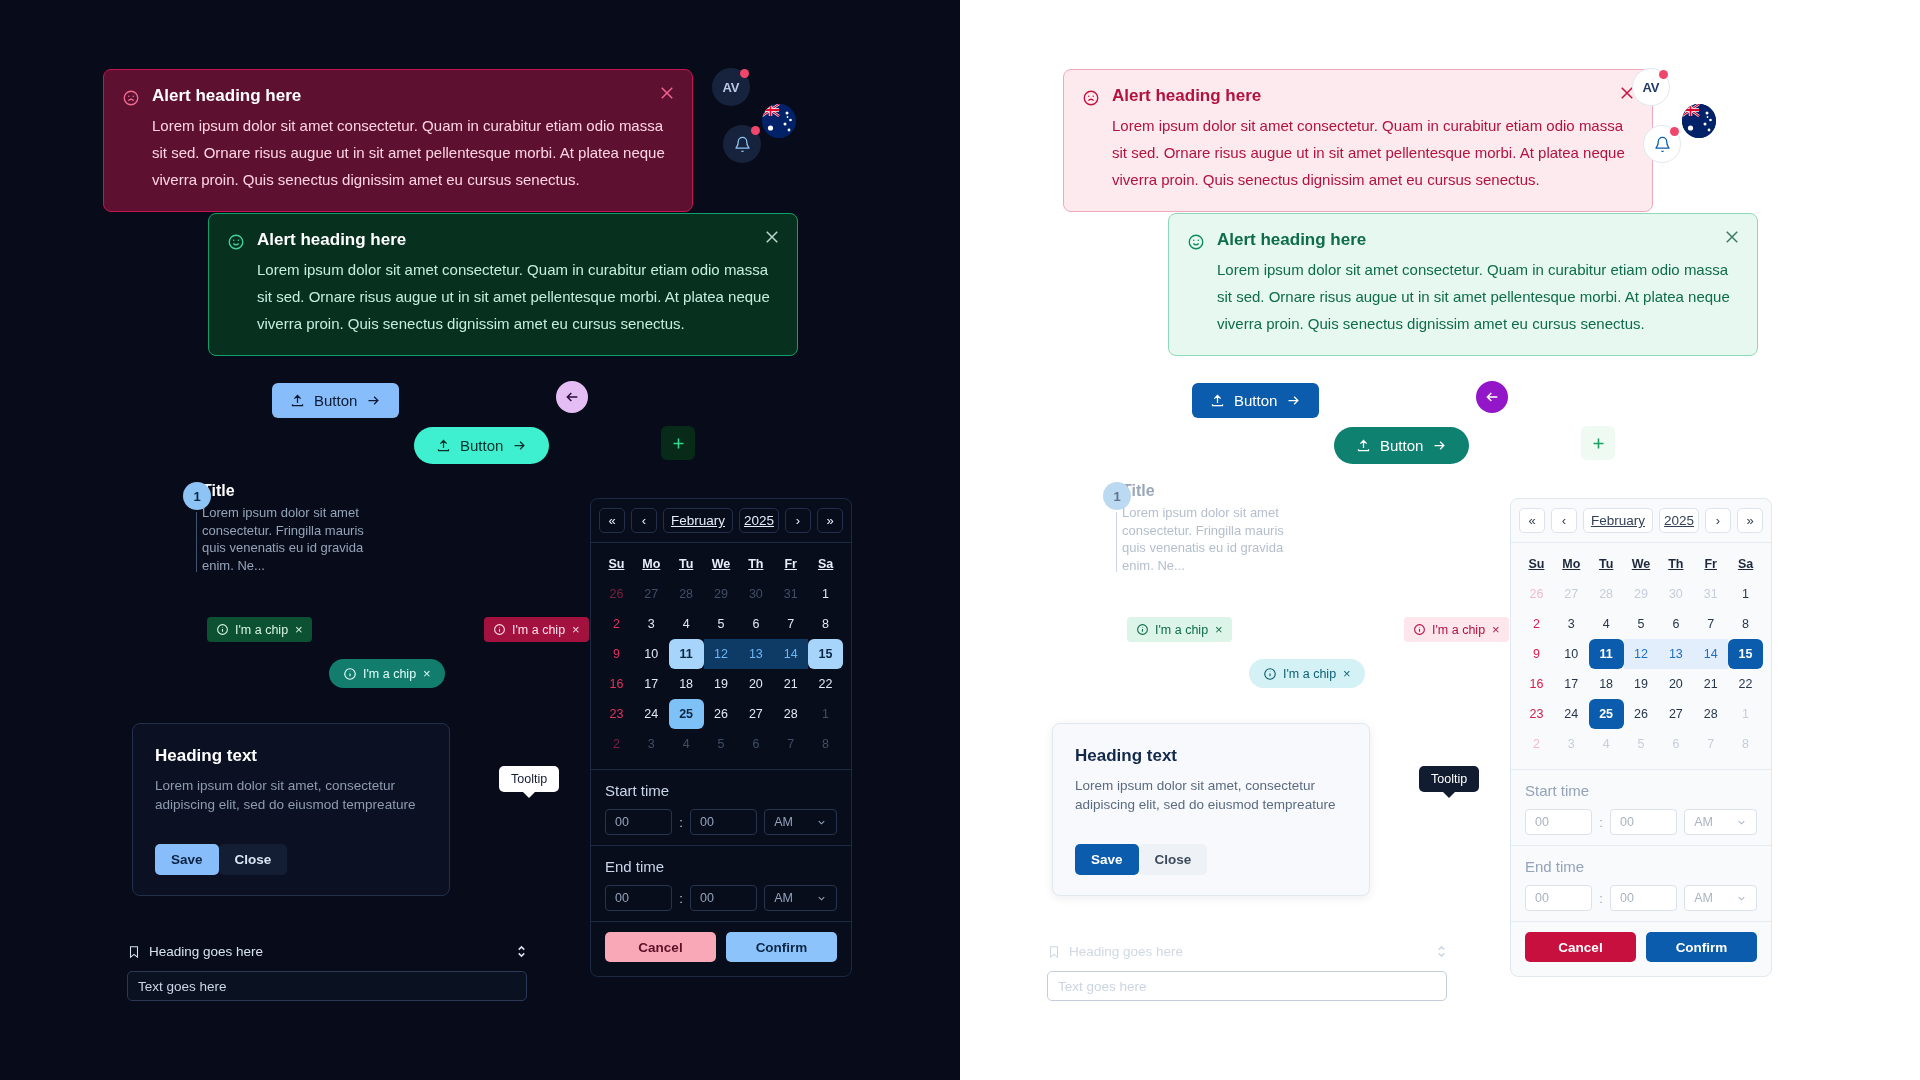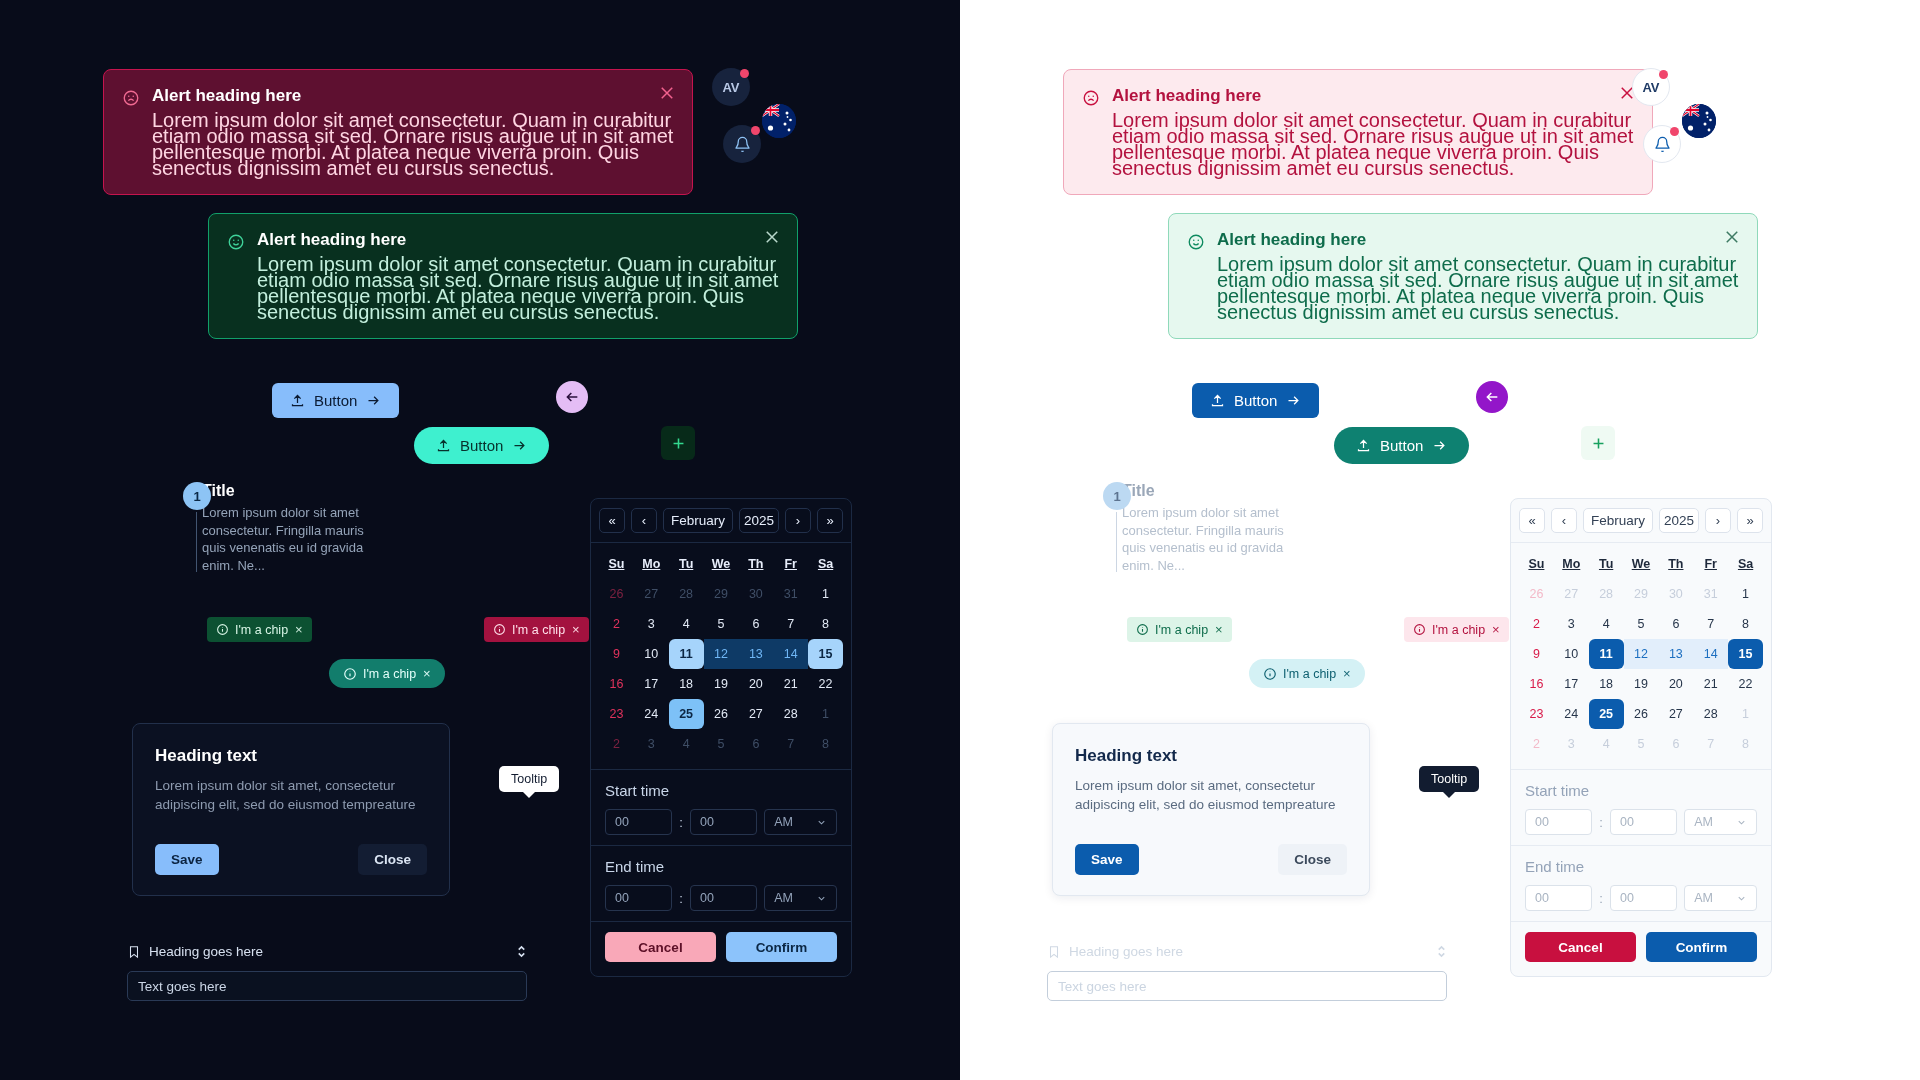--- a/index.html
+++ b/index.html
@@ -21,21 +21,21 @@
     width: 590px;
     border-radius: 8px;
     padding: 16px 18px 18px 18px;
     display: flex;
     gap: 12px;
     align-items: flex-start;
   }
   .alert .ic { flex: 0 0 18px; margin-top: 3px; }
   .alert .body { flex: 1 1 auto; }
   .alert h4 { font-size: 17px; font-weight: 700; line-height: 20px; margin-bottom: 6px; }
-  .alert p { font-size: 20px; line-height: 16px; }
+  .alert p { font-size: 15px; line-height: 27px; }
   .alert .x {
     position: absolute; top: 14px; right: 16px;
     width: 18px; height: 18px; cursor: pointer;
   }
 
   
   .dark .alert-error  { background: #5e1030; border: 1px solid #c5144e; color: #ffd9e4; }
   .dark .alert-error h4 { color: #ffffff; }
   .dark .alert-error p  { color: #ffd5e2; }
   .dark .alert-success{ background: #08301f; border: 1px solid #11a06a; color: #c9f3e1; }
@@ -136,21 +136,21 @@
   }
   .dark .card { background: #0b1122; border: 1px solid #22304b; }
   .light .card { background: #f7f9fc; border: 1px solid #e2e8f0;
                  box-shadow: 0 2px 10px rgba(15,30,60,.08); }
   .card h3 { font-size: 17px; font-weight: 700; margin-bottom: 10px; }
   .card p  { font-size: 13.5px; line-height: 19px; margin-bottom: 30px; }
   .dark .card h3 { color: #ffffff; }
   .dark .card p  { color: #8e9bb0; }
   .light .card h3 { color: #13294b; }
   .light .card p  { color: #5a6b80; }
-  .card-actions { display: flex; justify-content: space-between; align-items: center; }
+  .card-actions { display: flex; justify-content: flex-start; align-items: center; }
   .c-btn { font-size: 13.5px; font-weight: 600; padding: 8px 16px; border-radius: 5px;
            cursor: pointer; border: none; font-family: "Liberation Sans", sans-serif; }
   .dark .c-save { background: #87bdfb; color: #0b2340; }
   .light .c-save { background: #0b5cad; color: #ffffff; }
   .dark .c-close { background: #131d33; color: #dbe5f3; }
   .light .c-close { background: #eef2f7; color: #3c4a5c; }
 
   
   .tooltip {
     position: absolute; font-size: 12.5px; font-weight: 500;
@@ -180,21 +180,21 @@
 
   
   .dp { position: absolute; width: 262px; border-radius: 8px; overflow: hidden; }
   .dark .dp { background: #080d1c; border: 1px solid #1b2942; }
   .light .dp { background: #f8fafc; border: 1px solid #e2e8f0; }
   .dp-head { display: flex; align-items: center; gap: 6px; padding: 9px 8px; }
   .dp-nav {
     font-size: 13px; padding: 4px 8px; border-radius: 5px; cursor: pointer;
     min-width: 26px; text-align: center;
   }
-  .dp-label { font-size: 13.5px; padding: 4px 4px; border-radius: 5px; cursor: pointer; }
+  .dp-label { font-size: 13.5px; padding: 4px 4px; border-radius: 5px; cursor: pointer; text-decoration: underline; }
   .dark .dp-nav, .dark .dp-label { border: 1px solid #22304b; color: #e7eefb; background: transparent; }
   .light .dp-nav, .light .dp-label { border: 1px solid #dde3ec; color: #334155; background: #ffffff; }
   .dp-month { flex: 1 1 auto; text-align: center; }
   .dp-sep { height: 1px; }
   .dark .dp-sep { background: #1b2942; }
   .light .dp-sep { background: #e6ebf2; }
   .dp-grid { padding: 6px 8px 10px; }
   .dp-row { display: grid; grid-template-columns: repeat(7, 1fr); }
   .dp-dow {
     height: 30px; display: flex; align-items: center; justify-content: center;

